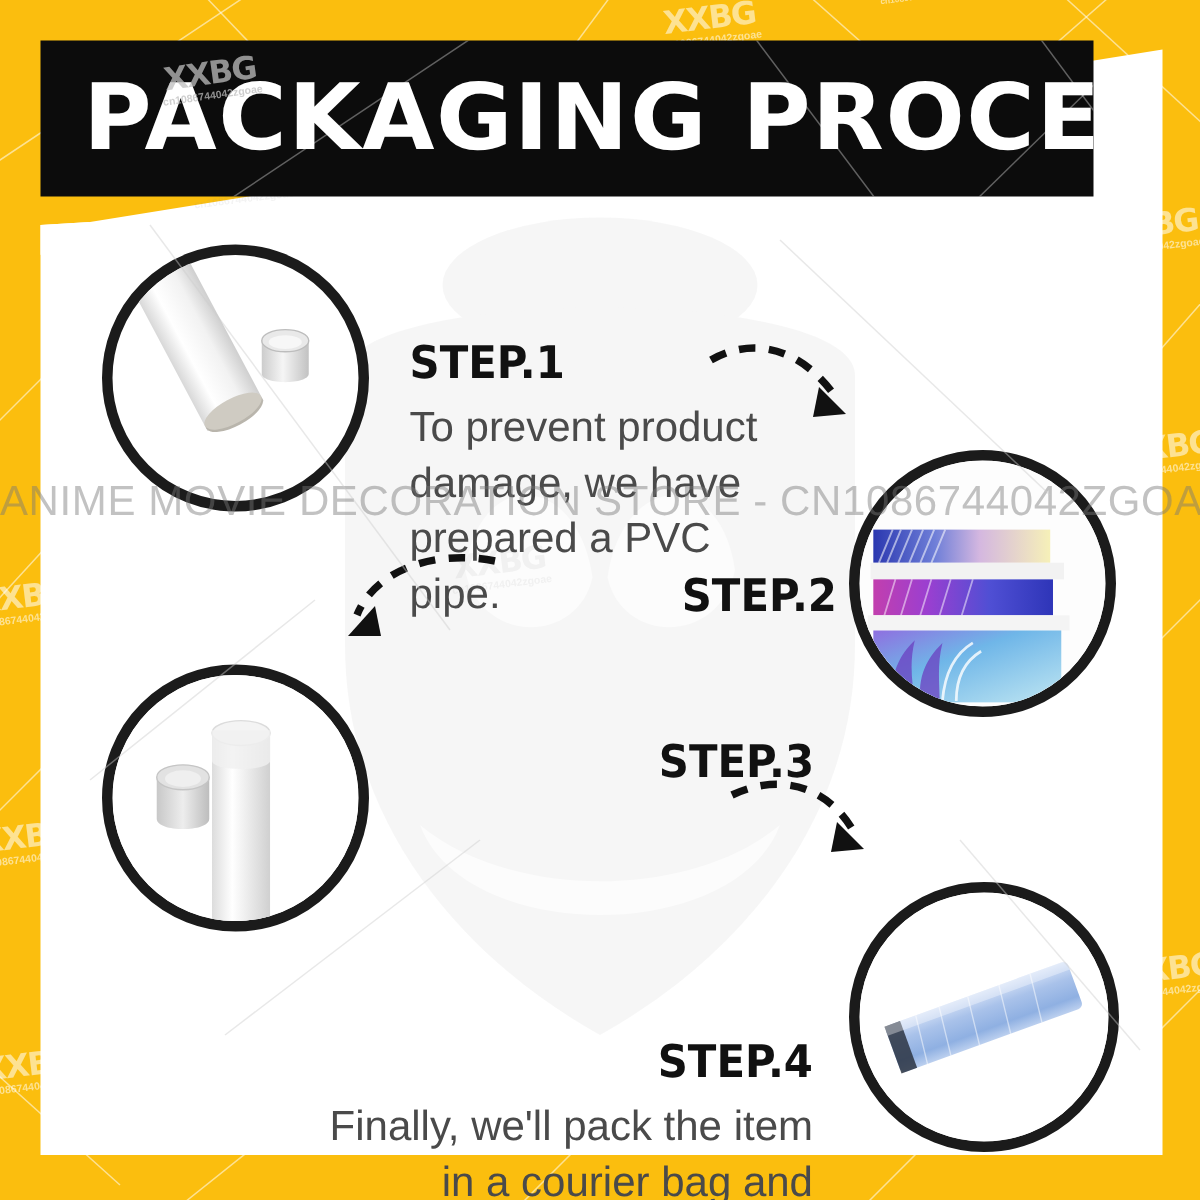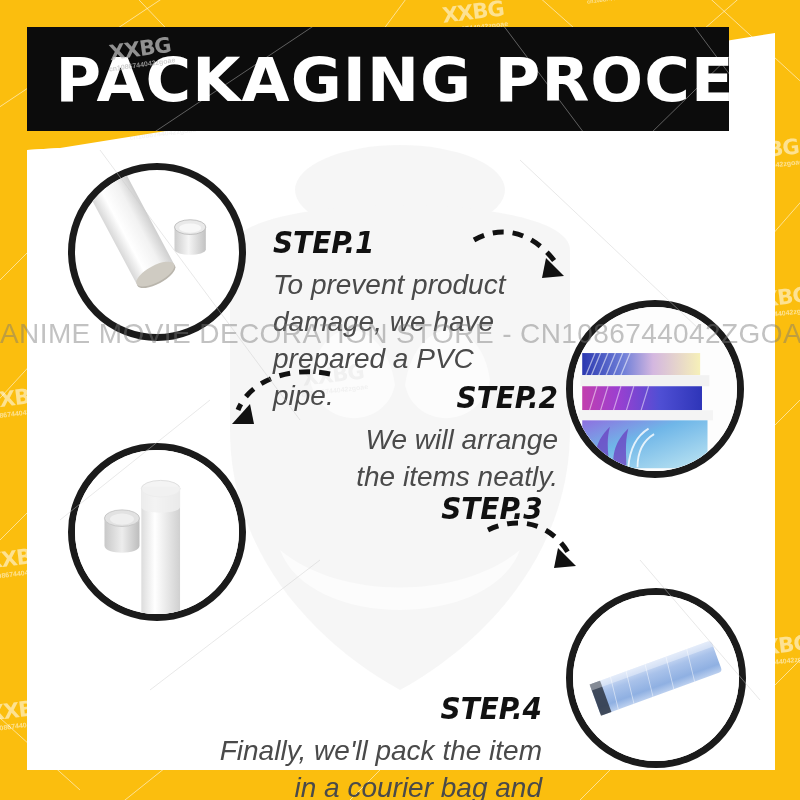--- a/index.html
+++ b/index.html
@@ -129,21 +129,20 @@
 
   #photo1 { left: 68px;  top: 163px; width: 178px; height: 178px; }
   #photo2 { left: 566px; top: 300px; width: 178px; height: 178px; }
   #photo3 { left: 68px;  top: 443px; width: 178px; height: 178px; }
   #photo4 { left: 566px; top: 588px; width: 180px; height: 180px; }
 
   
   .step {
     position: absolute;
     z-index: 6;
-    font-style: italic;
   }
   .step .step-label {
     font-family: "DejaVu Sans", sans-serif;
     font-weight: bold;
     font-size: 30px;
     line-height: 1;
     color: #111111;
     letter-spacing: 0px;
     transform: scaleX(0.93);
     transform-origin: left center;
@@ -352,21 +351,20 @@
     </svg>
   </div>
 
   <div class="step" id="step1">
     <div class="step-label">STEP.1</div>
     <div class="step-body">To prevent product damage, we have prepared a PVC pipe.</div>
   </div>
 
   <div class="step right-al" id="step2">
     <div class="step-label">STEP.2</div>
-    <div class="step-body">We will arrange the items neatly.</div>
   </div>
 
   <div class="step" id="step3">
     <div class="step-label">STEP.3</div>
   </div>
 
   <div class="step right-al" id="step4">
     <div class="step-label">STEP.4</div>
     <div class="step-body">Finally, we'll pack the item in a courier bag and deliver it to you.</div>
   </div>

